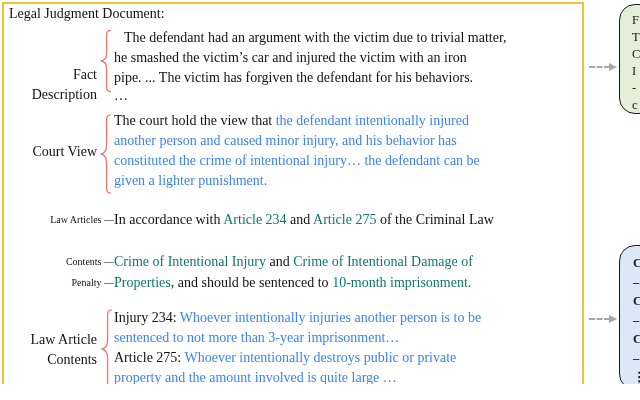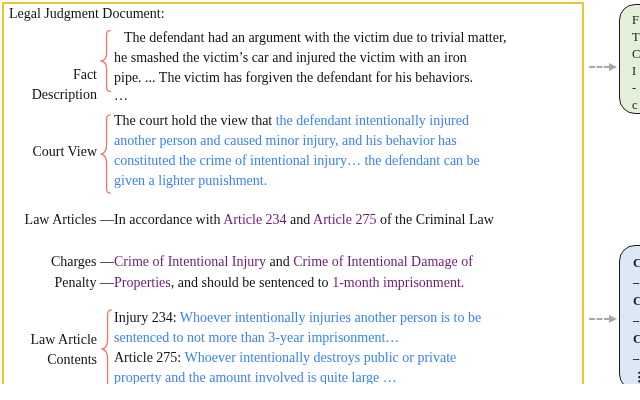--- a/index.html
+++ b/index.html
@@ -7,23 +7,23 @@
     position:relative;width:640px;height:384px;overflow:hidden;background:#ffffff;
     font-family:"Liberation Serif","DejaVu Serif",serif;color:#111;
   }
   .doc-box{
     position:absolute;left:2px;top:2px;width:582px;height:386px;
     border:2px solid #f2c230;background:#ffffff;box-sizing:border-box;
   }
   .title{position:absolute;left:9px;top:6px;font-size:14px;}
   .tl{position:absolute;left:114px;font-size:14px;line-height:18px;white-space:nowrap;}
   .lbl{position:absolute;left:6px;width:91px;text-align:right;font-size:14px;line-height:20px;white-space:nowrap;}
-  .lbl-dash{position:absolute;left:6px;width:108px;text-align:right;font-size:14px;line-height:18px;white-space:nowrap;}
+  .lbl-dash{position:absolute;left:6px;width:108px;text-align:right;font-size:10px;line-height:18px;white-space:nowrap;}
   .k{color:#111;}
-  .r{color:#701a75;}
+  .r{color:#0f766e;}
   .b{color:#3b82f6;}
   .brace{position:absolute;width:13px;}
   .brace svg{display:block;width:100%;height:100%;}
   .arrow-line{position:absolute;width:21px;height:0;border-top:2px dashed #a8a8a8;}
   .arrow-head{position:absolute;width:0;height:0;border-top:4.5px solid transparent;
     border-bottom:4.5px solid transparent;border-left:8px solid #a8a8a8;}
   .panel{position:absolute;width:62px;box-sizing:border-box;border:1.6px solid #1a1a1a;border-radius:16px;}
   .panel-green{background:#e3efd9;}
   .panel-blue{background:#dce8f5;}
   .frag{font-size:12.5px;color:#1a1a1a;white-space:nowrap;overflow:hidden;}
@@ -58,25 +58,25 @@
     <svg viewBox="0 0 12 100" preserveAspectRatio="none">
         <path d="M10.5,1 C6.5,1 7,6 7,12 L7,38 C7,46 4.5,49.5 1.5,50 C4.5,50.5 7,54 7,62 L7,88 C7,94 6.5,99 10.5,99" fill="none" stroke="#f4736b" stroke-width="1.3" vector-effect="non-scaling-stroke" stroke-linecap="round"></path>
       </svg>
   </div>
   <div class="tl" style="top:112px;"><span class="k">The court hold the view that </span><span class="b">the defendant intentionally injured</span></div>
   <div class="tl" style="top:132px;"><span class="b">another person and caused minor injury, and his behavior has</span></div>
   <div class="tl" style="top:152px;"><span class="b">constituted the crime of intentional injury… the defendant can be</span></div>
   <div class="tl" style="top:172px;"><span class="b">given a lighter punishment.</span></div>
 
   <div class="lbl-dash" style="top:211px;">Law Articles —</div>
-  <div class="lbl-dash" style="top:253px;">Charges —</div>
+  <div class="lbl-dash" style="top:253px;">Contents —</div>
   <div class="lbl-dash" style="top:274px;">Penalty —</div>
   <div class="tl" style="top:211px;"><span class="k">In accordance with </span><span class="r">Article 234</span><span class="k"> and </span><span class="r">Article 275</span><span class="k"> of the Criminal Law</span></div>
   <div class="tl" style="top:253px;"><span class="r">Crime of Intentional Injury</span><span class="k"> and </span><span class="r">Crime of Intentional Damage of</span></div>
-  <div class="tl" style="top:274px;"><span class="r">Properties</span><span class="k">, and should be sentenced to </span><span class="r">1-month imprisonment.</span></div>
+  <div class="tl" style="top:274px;"><span class="r">Properties</span><span class="k">, and should be sentenced to </span><span class="r">10-month imprisonment.</span></div>
 
   <div class="lbl" style="top:330px;">
     <div>Law Article</div>
     <div>Contents</div>
   </div>
   <div class="brace" style="left:100px;top:309px;height:80px;">
     <svg viewBox="0 0 12 100" preserveAspectRatio="none">
         <path d="M10.5,1 C6.5,1 7,6 7,12 L7,38 C7,46 4.5,49.5 1.5,50 C4.5,50.5 7,54 7,62 L7,88 C7,94 6.5,99 10.5,99" fill="none" stroke="#f4736b" stroke-width="1.3" vector-effect="non-scaling-stroke" stroke-linecap="round"></path>
       </svg>
   </div>

